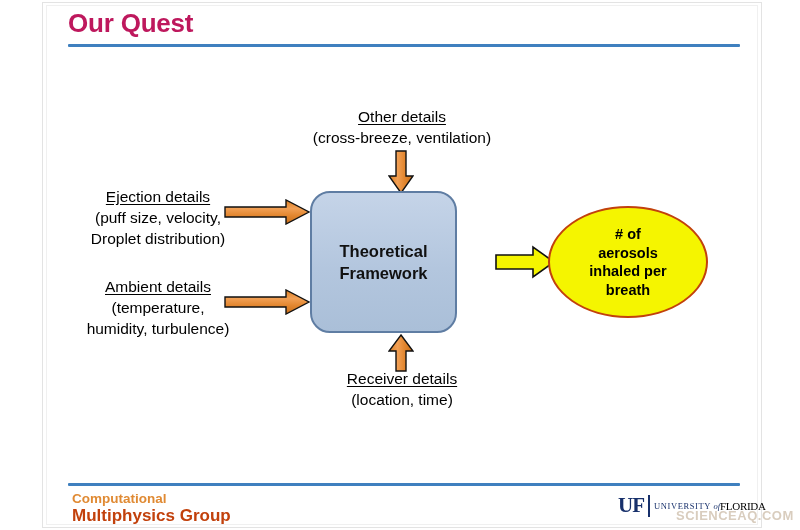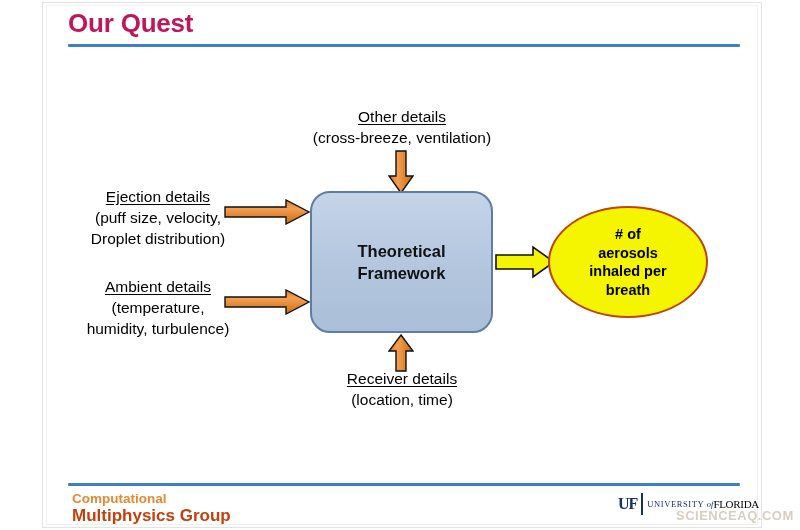--- a/index.html
+++ b/index.html
@@ -101,21 +101,21 @@
     left: 290px;
     top: 368px;
     width: 224px;
   }
 
   
   .framework-box {
     position: absolute;
     left: 310px;
     top: 191px;
-    width: 183px;
+    width: 147px;
     height: 142px;
     border: 2px solid #5f7da3;
     border-radius: 20px;
     background: linear-gradient(180deg, #c5d4e8 0%, #b3c6de 55%, #aabfd8 100%);
     box-sizing: border-box;
     display: flex;
     align-items: center;
     justify-content: center;
   }
   .framework-box .fw-text {
@@ -190,21 +190,21 @@
 
   
   .uf-logo {
     position: absolute;
     left: 618px;
     top: 493px;
     display: flex;
     align-items: center;
   }
   .uf-mark {
-    font-size: 16px;
+    font-size: 21px;
     font-weight: bold;
     color: #17306b;
     letter-spacing: -1px;
     font-family: "Liberation Serif", serif;
   }
   .uf-bar {
     width: 2px;
     height: 22px;
     background: #17306b;
     margin: 0 4px;

